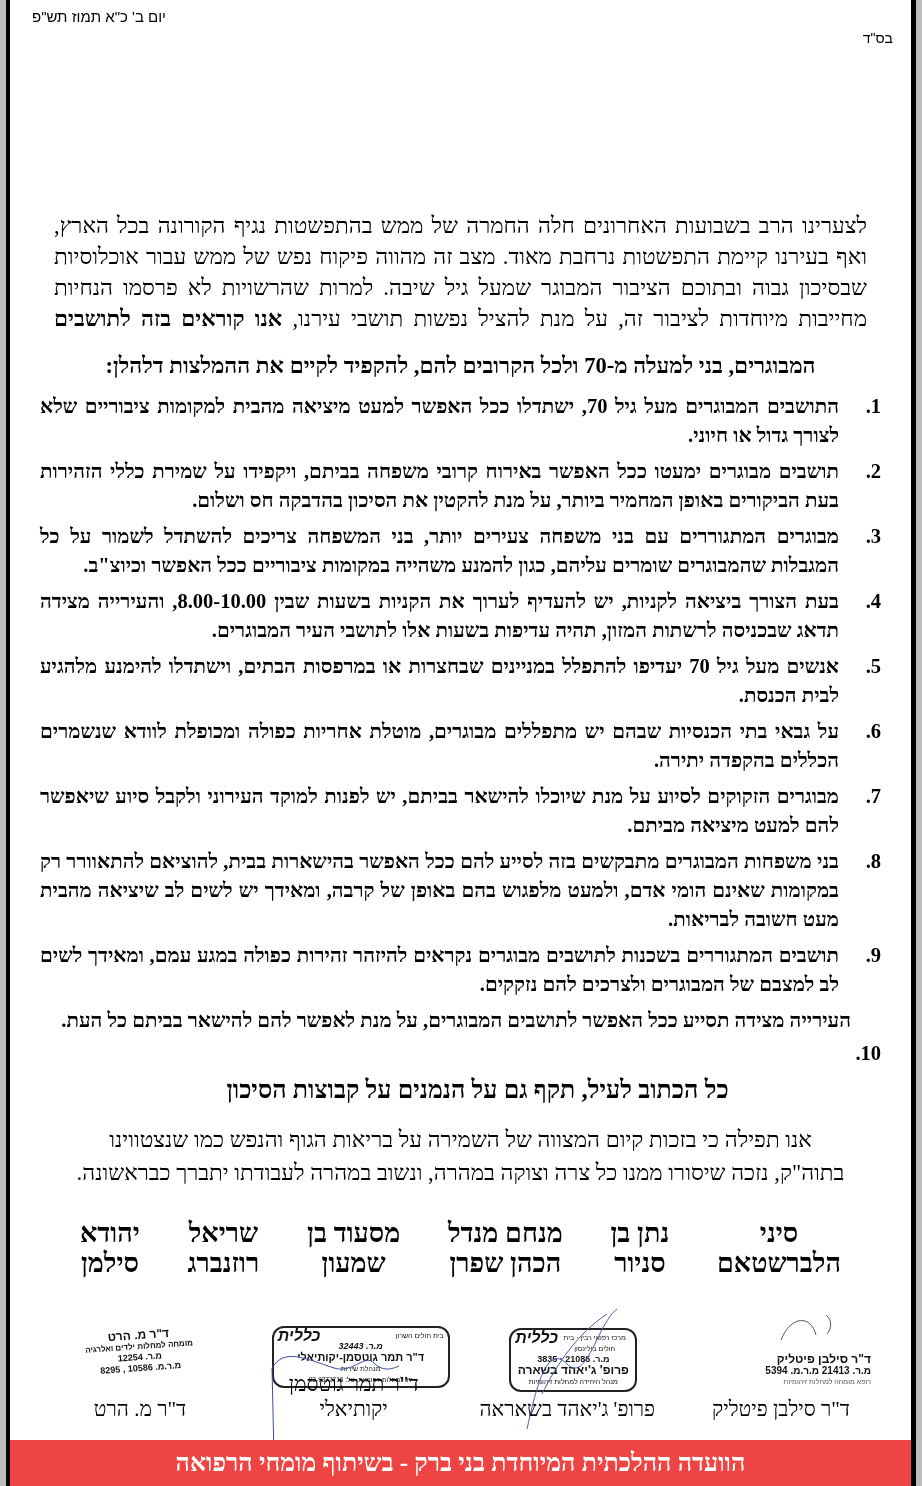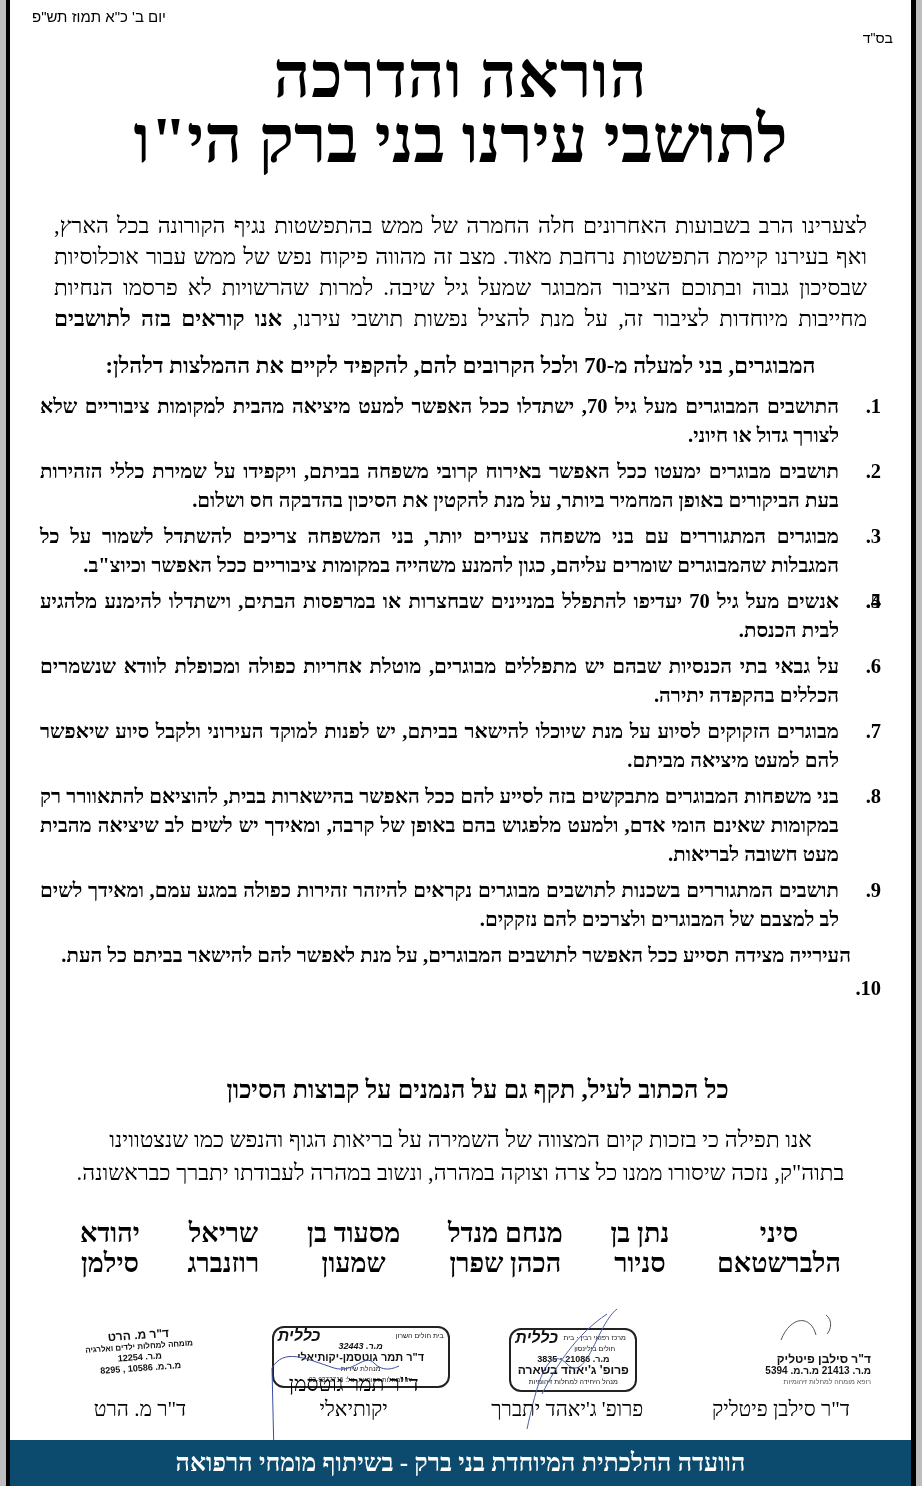--- a/index.html
+++ b/index.html
@@ -84,48 +84,44 @@
     .stamp.boxed { border: 2px solid #222; border-radius: 12px; padding: 2px 4px; box-sizing: border-box; }
     .stamp .big { font-size: 12px; font-weight: bold; }
     .stamp .logo { font-style: italic; font-weight: bold; font-size: 16px; }
     .doctor .name {
       position: absolute; left: 0; right: 0; bottom: 14px;
       text-align: center; font-family: "Liberation Serif", serif; font-size: 21px;
     }
     .squiggle { position: absolute; pointer-events: none; }
     .footer-bar {
       position: absolute; left: 0; right: 0; bottom: 0; height: 46px;
-      background: #0c4a6e; color: #fff; direction: rtl;
+      background: #ef4444; color: #fff; direction: rtl;
       text-align: center; line-height: 46px;
       font-family: "Liberation Serif", serif; font-weight: bold; font-size: 25px;
     }
   </style>
 </head>
 <body>
 
 <div class="page">
 
   <div class="date-line">יום ב' כ"א תמוז תש"פ</div>
   <div class="bsd">בס"ד</div>
 
-  <div class="title">
-    <span class="l1">הוראה והדרכה</span>
-    <span class="l2">לתושבי עירנו בני ברק הי"ו</span>
-  </div>
 
   <div class="intro">
     <p><span>לצערינו הרב בשבועות האחרונים חלה החמרה של ממש בהתפשטות נגיף הקורונה בכל הארץ, ואף בעירנו קיימת התפשטות נרחבת מאוד. מצב זה מהווה פיקוח נפש של ממש עבור אוכלוסיות שבסיכון גבוה ובתוכם הציבור המבוגר שמעל גיל שיבה. למרות שהרשויות לא פרסמו הנחיות מחייבות מיוחדות לציבור זה, על מנת להציל נפשות תושבי עירנו, </span><b>אנו קוראים בזה לתושבים</b></p>
     <p class="center">המבוגרים, בני למעלה מ-70 ולכל הקרובים להם, להקפיד לקיים את ההמלצות דלהלן:</p>
   </div>
 
   <ol class="list">
     <li><span class="num">1.</span><span>התושבים המבוגרים מעל גיל 70, ישתדלו ככל האפשר למעט מיציאה מהבית למקומות ציבוריים שלא לצורך גדול או חיוני.</span></li>
     <li><span class="num">2.</span><span>תושבים מבוגרים ימעטו ככל האפשר באירוח קרובי משפחה בביתם, ויקפידו על שמירת כללי הזהירות בעת הביקורים באופן המחמיר ביותר, על מנת להקטין את הסיכון בהדבקה חס ושלום.</span></li>
     <li><span class="num">3.</span><span>מבוגרים המתגוררים עם בני משפחה צעירים יותר, בני המשפחה צריכים להשתדל לשמור על כל המגבלות שהמבוגרים שומרים עליהם, כגון להמנע משהייה במקומות ציבוריים ככל האפשר וכיוצ"ב.</span></li>
-    <li><span class="num">4.</span></li>
+    <li><span class="num">4.</span><span>בעת הצורך ביציאה לקניות, יש להעדיף לערוך את הקניות בשעות שבין 8.00-10.00, והעירייה מצידה תדאג שבכניסה לרשתות המזון, תהיה עדיפות בשעות אלו לתושבי העיר המבוגרים.</span></li>
     <li><span class="num">5.</span><span>אנשים מעל גיל 70 יעדיפו להתפלל במניינים שבחצרות או במרפסות הבתים, וישתדלו להימנע מלהגיע לבית הכנסת.</span></li>
     <li><span class="num">6.</span><span>על גבאי בתי הכנסיות שבהם יש מתפללים מבוגרים, מוטלת אחריות כפולה ומכופלת לוודא שנשמרים הכללים בהקפדה יתירה.</span></li>
     <li><span class="num">7.</span><span>מבוגרים הזקוקים לסיוע על מנת שיוכלו להישאר בביתם, יש לפנות למוקד העירוני ולקבל סיוע שיאפשר להם למעט מיציאה מביתם.</span></li>
     <li><span class="num">8.</span><span>בני משפחות המבוגרים מתבקשים בזה לסייע להם ככל האפשר בהישארות בבית, להוציאם להתאוורר רק במקומות שאינם הומי אדם, ולמעט מלפגוש בהם באופן של קרבה, ומאידך יש לשים לב שיציאה מהבית מעט חשובה לבריאות.</span></li>
     <li><span class="num">9.</span><span>תושבים המתגוררים בשכנות לתושבים מבוגרים נקראים להיזהר זהירות כפולה במגע עמם, ומאידך לשים לב למצבם של המבוגרים ולצרכים להם נזקקים.</span></li>
     <li class="tight"><span class="num">10.</span><span>העירייה מצידה תסייע ככל האפשר לתושבים המבוגרים, על מנת לאפשר להם להישאר בביתם כל העת.</span></li>
   </ol>
 
   <div class="risk-heading">כל הכתוב לעיל, תקף גם על הנמנים על קבוצות הסיכון</div>
 
@@ -181,21 +177,21 @@
           <span style="font-size:7px;">מרכז רפואי רבין · בית חולים בילינסון</span>
           <span class="logo">כללית</span>
         </div>
         <div style="font-size:9px;font-weight:bold;">מ.ר. 21086 · 3835</div>
         <div class="big">פרופ' ג'יאהד בשארה</div>
         <div style="font-size:7px;">מנהל היחידה למחלות זיהומיות</div>
       </div>
       <svg class="squiggle" style="left:40px;top:-14px" width="120" height="130">
           <path d="M20 125 C 30 80, 40 40, 60 60 C 80 80, 90 20, 110 5 M35 90 C 50 60, 70 30, 100 10" stroke="#4a5ea8" fill="none" stroke-width="1"></path>
         </svg>
-      <div class="name">פרופ' ג'יאהד יתברך</div>
+      <div class="name">פרופ' ג'יאהד בשאראה</div>
     </div>
 
     <div class="doctor">
       <div class="stamp boxed" style="left:18px;right:4px;top:8px;height:62px;">
         <div style="display:flex;justify-content:space-between;">
           <span style="font-size:7px;">בית חולים השרון</span>
           <span class="logo">כללית</span>
         </div>
         <div style="font-size:9px;font-weight:bold;font-style:italic;">מ.ר. 32443</div>
         <div class="big" style="font-size:11px;">ד"ר תמר גוטסמן-יקותיאלי</div>

